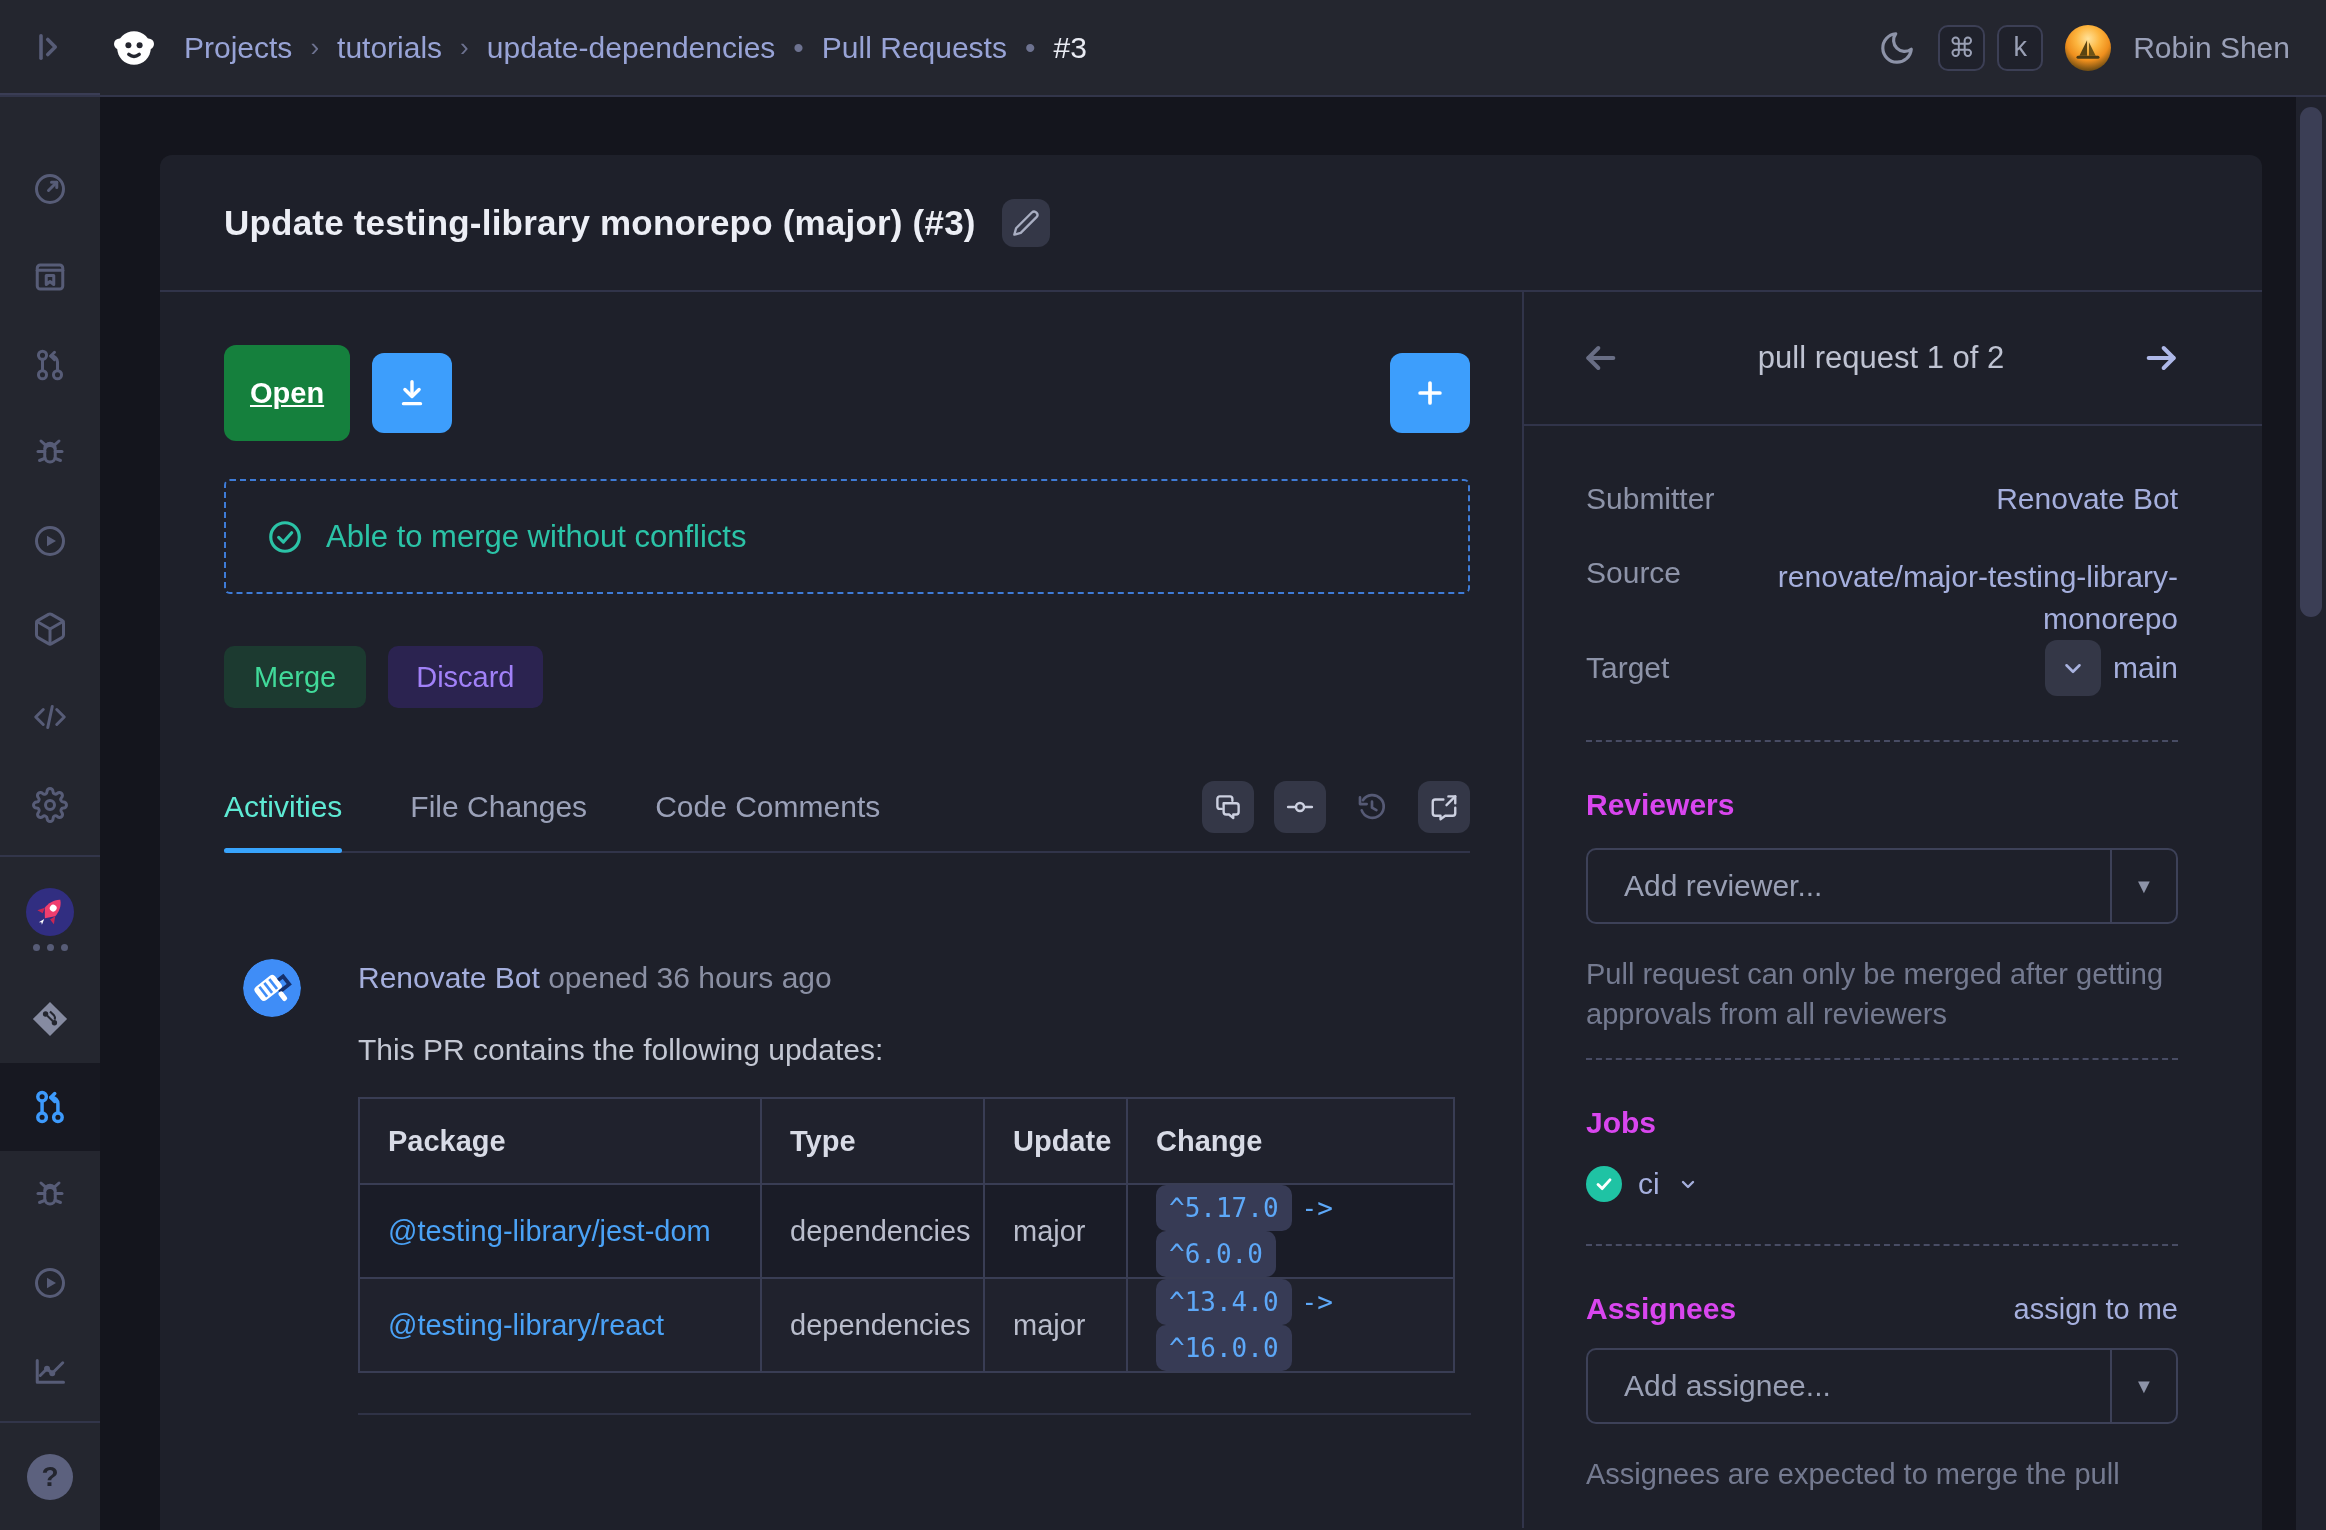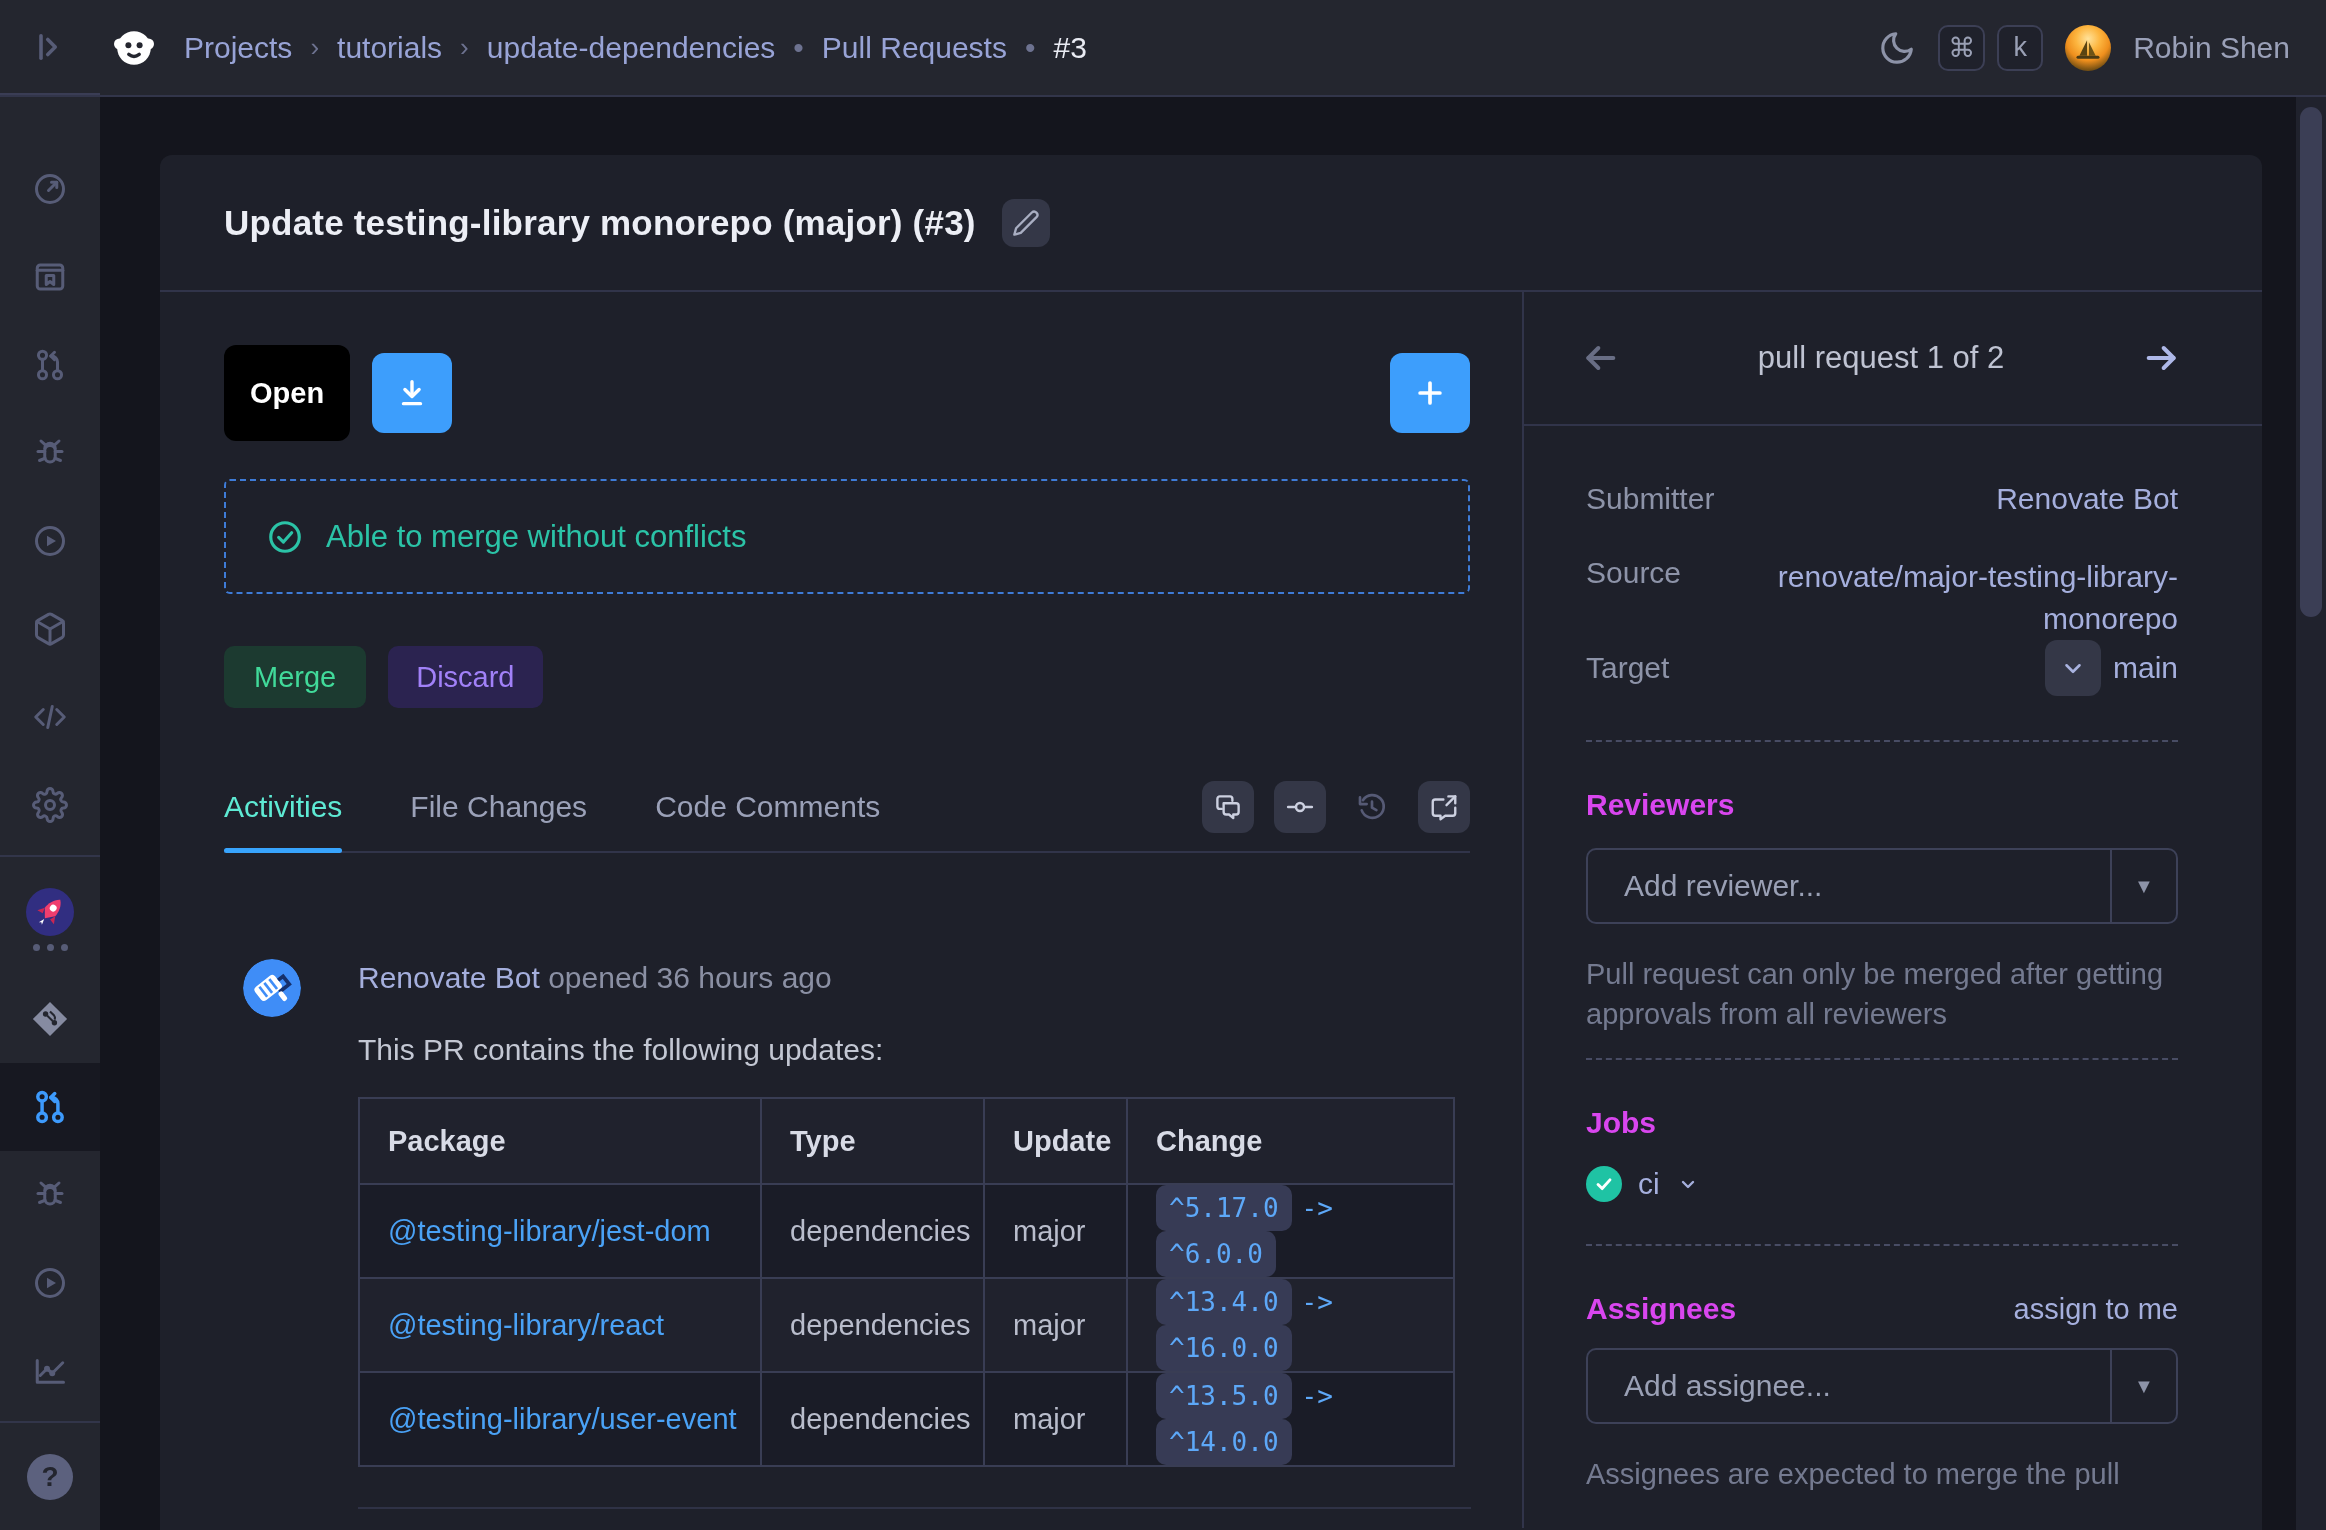--- a/index.html
+++ b/index.html
@@ -57,22 +57,22 @@
     justify-content:center;color:#a9aec2;cursor:pointer;border:none;}
   .edit-btn{width:48px;height:48px;}
 
   .card-body{display:flex;align-items:stretch;height:1236px;}
   .left-col{width:1364px;box-sizing:border-box;border-right:2px solid #31344a;
     padding:61px 52px 0 64px;}
   .right-col{flex:1;box-sizing:border-box;}
 
   
   .btn-row{display:flex;align-items:center;gap:22px;height:80px;}
-  .state-badge{height:80px;padding:8px 26px;border-radius:12px;background:#000000;color:#fff;
-    font-size:29px;font-weight:600;display:flex;align-items:center;}
+  .state-badge{height:80px;padding:8px 26px;border-radius:12px;background:#15803d;color:#fff;
+    font-size:29px;font-weight:600;display:flex;align-items:center;text-decoration:underline;}
   .sq-btn{width:80px;height:80px;border-radius:12px;background:#3d9efc;border:none;color:#fff;
     display:flex;align-items:center;justify-content:center;cursor:pointer;}
   .add-btn{margin-left:auto;}
 
   .merge-box{margin-top:46px;height:115px;border:2px dashed #3e7bd7;border-radius:6px;
     display:flex;align-items:center;gap:22px;padding-left:40px;box-sizing:border-box;}
   .merge-box-text{color:#2bc3a7;font-size:31px;}
   .check-outline{color:#2bc3a7;display:flex;}
 
   .action-row{margin-top:52px;display:flex;gap:22px;}
@@ -466,28 +466,20 @@
                 </td>
               </tr>
               <tr class="norm">
                 <td><a href="#">@testing-library/react</a></td>
                 <td>dependencies</td>
                 <td>major</td>
                 <td>
                   <span class="chip">^13.4.0</span><span class="chip-arrow">-&gt;</span><span class="chip">^16.0.0</span>
                 </td>
               </tr>
-              <tr class="alt">
-                <td><a href="#">@testing-library/user-event</a></td>
-                <td>dependencies</td>
-                <td>major</td>
-                <td>
-                  <span class="chip">^13.5.0</span><span class="chip-arrow">-&gt;</span><span class="chip">^14.0.0</span>
-                </td>
-              </tr>
             </tbody>
           </table>
         </div>
         <div class="activity-content-end"></div>
       </section>
 
       <aside class="right-col">
 
         <div class="pr-nav">
           <button class="nav-arrow prev">

